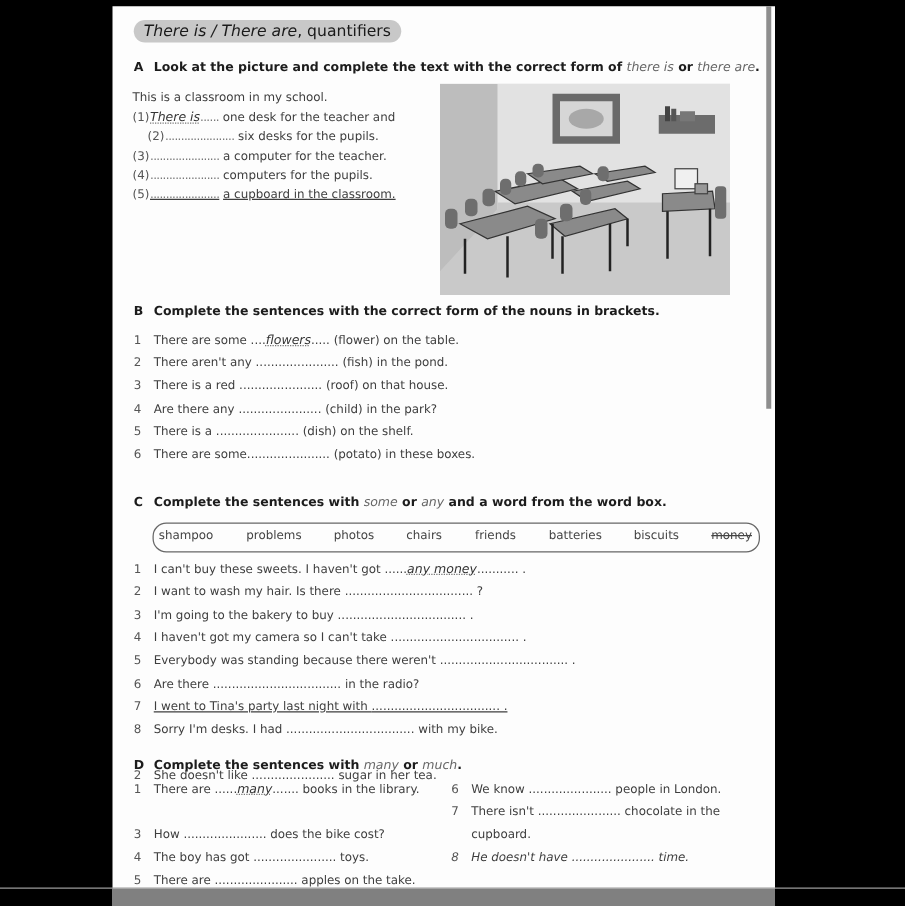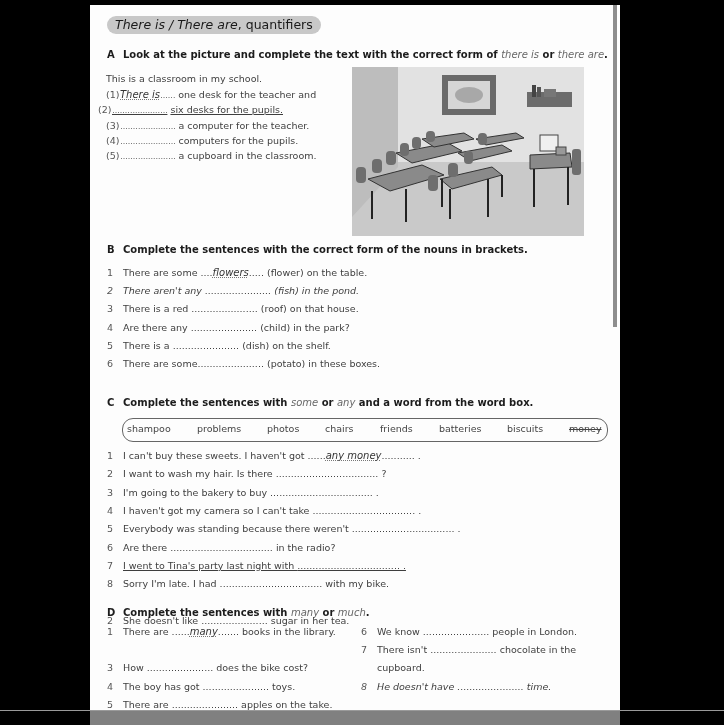--- a/index.html
+++ b/index.html
@@ -33,24 +33,24 @@
 <div class="bottom-bar"></div>
 
 <div class="title-pill"><span>There is / There are</span><span class="rest">, quantifiers</span></div>
 
 <div class="abs heading" style="left:107px; top:49px;">
   <span class="let">A</span><span>Look at the picture and complete the text with the correct form of </span><i>there is</i><span> or </span><i>there are</i><span>.</span>
 </div>
 <div class="abs txt" style="left:106px; top:73px;">This is a classroom in my school.</div>
 <div id="a-items">
     <div class="abs txt" style="left: 106px; top: 89px;"><span class="num" style="width: 14px;">(1)</span><span class="hand">There is</span><span class="dots">......</span><span style="margin-left: 3px;">one desk for the teacher and</span></div>
-    <div class="abs txt" style="left: 98px; top: 104.3px; text-decoration: underline;"><span class="num" style="width: 14px;">(2)</span><span class="hand"></span><span class="dots">......................</span><span style="margin-left: 3px;">six desks for the pupils.</span></div>
+    <div class="abs txt" style="left: 118px; top: 104.3px;"><span class="num" style="width: 14px;">(2)</span><span class="hand"></span><span class="dots">......................</span><span style="margin-left: 3px;">six desks for the pupils.</span></div>
     <div class="abs txt" style="left: 106px; top: 119.6px;"><span class="num" style="width: 14px;">(3)</span><span class="hand"></span><span class="dots">......................</span><span style="margin-left: 3px;">a computer for the teacher.</span></div>
     <div class="abs txt" style="left: 106px; top: 134.9px;"><span class="num" style="width: 14px;">(4)</span><span class="hand"></span><span class="dots">......................</span><span style="margin-left: 3px;">computers for the pupils.</span></div>
-    <div class="abs txt" style="left: 106px; top: 150.2px;"><span class="num" style="width: 14px;">(5)</span><span class="hand"></span><span class="dots">......................</span><span style="margin-left: 3px;">a cupboard in the classroom.</span></div>
+    <div class="abs txt" style="left: 106px; top: 150.2px; text-decoration: underline;"><span class="num" style="width: 14px;">(5)</span><span class="hand"></span><span class="dots">......................</span><span style="margin-left: 3px;">a cupboard in the classroom.</span></div>
   </div>
 
 <div class="picture">
   <svg width="232" height="169" viewBox="0 0 232 169">
     <rect x="0" y="0" width="232" height="169" fill="#e2e2e2"></rect>
     <rect x="0" y="0" width="46" height="169" fill="#bdbdbd"></rect>
     <polygon points="46,95 232,95 232,169 0,169 0,150 46,100" fill="#c9c9c9"></polygon>
     <rect x="90" y="8" width="54" height="40" fill="#6a6a6a"></rect>
     <rect x="96" y="14" width="42" height="28" fill="#d6d6d6"></rect>
     <ellipse cx="117" cy="28" rx="14" ry="8" fill="#a8a8a8"></ellipse>
@@ -93,21 +93,21 @@
     <rect x="188" y="68" width="18" height="16" fill="#f0f0f0" stroke="#444"></rect>
     <rect x="204" y="80" width="10" height="8" fill="#999" stroke="#444"></rect>
   </svg>
 </div>
 
 <div class="abs heading" style="left:107px; top:244px;">
   <span class="let">B</span><span>Complete the sentences with the correct form of the nouns in brackets.</span>
 </div>
 <div id="b-items">
     <div class="abs txt" style="left: 107px; top: 267px;"><span class="num">1</span><span>There are some ....</span><span class="hand">flowers</span><span>..... (flower) on the table.</span></div>
-    <div class="abs txt" style="left: 107px; top: 285.2px; font-style: italic;"><span class="num">2</span><span>There aren't any </span><span class="hand"></span><span>...................... (fish) in the pond.</span></div>
+    <div class="abs txt" style="left: 107px; top: 285.2px;"><span class="num">2</span><span>There aren't any </span><span class="hand"></span><span>...................... (fish) in the pond.</span></div>
     <div class="abs txt" style="left: 107px; top: 303.4px;"><span class="num">3</span><span>There is a red </span><span class="hand"></span><span>...................... (roof) on that house.</span></div>
     <div class="abs txt" style="left: 107px; top: 321.6px;"><span class="num">4</span><span>Are there any </span><span class="hand"></span><span>...................... (child) in the park?</span></div>
     <div class="abs txt" style="left: 107px; top: 339.8px;"><span class="num">5</span><span>There is a </span><span class="hand"></span><span>...................... (dish) on the shelf.</span></div>
     <div class="abs txt" style="left: 107px; top: 358px;"><span class="num">6</span><span>There are some</span><span class="hand"></span><span>...................... (potato) in these boxes.</span></div>
   </div>
 
 <div class="abs heading" style="left:107px; top:397px;">
   <span class="let">C</span><span>Complete the sentences with </span><i>some</i><span> or </span><i>any</i><span> and a word from the word box.</span>
 </div>
 <div class="wordbox" id="wordbox">
@@ -121,21 +121,21 @@
     <span style="left: 446px; text-decoration: line-through;">money</span>
   </div>
 <div id="c-items">
     <div class="abs txt" style="left: 107px; top: 450px;"><span class="num">1</span><span>I can't buy these sweets. I haven't got ......</span><span class="hand">any money</span><span>........... .</span></div>
     <div class="abs txt" style="left: 107px; top: 468.3px;"><span class="num">2</span><span>I want to wash my hair. Is there </span><span class="hand"></span><span>.................................. ?</span></div>
     <div class="abs txt" style="left: 107px; top: 486.6px;"><span class="num">3</span><span>I'm going to the bakery to buy </span><span class="hand"></span><span>.................................. .</span></div>
     <div class="abs txt" style="left: 107px; top: 504.9px;"><span class="num">4</span><span>I haven't got my camera so I can't take </span><span class="hand"></span><span>.................................. .</span></div>
     <div class="abs txt" style="left: 107px; top: 523.2px;"><span class="num">5</span><span>Everybody was standing because there weren't </span><span class="hand"></span><span>.................................. .</span></div>
     <div class="abs txt" style="left: 107px; top: 541.5px;"><span class="num">6</span><span>Are there  </span><span class="hand"></span><span>.................................. in the radio?</span></div>
     <div class="abs txt" style="left: 107px; top: 559.8px; text-decoration: underline;"><span class="num">7</span><span>I went to Tina's party last night with </span><span class="hand"></span><span>.................................. .</span></div>
-    <div class="abs txt" style="left: 107px; top: 578.1px;"><span class="num">8</span><span>Sorry I'm late. I had </span><span class="hand"></span><span>.................................. with my bike.</span></div>
+    <div class="abs txt" style="left: 107px; top: 578.1px;"><span class="num">8</span><span>Sorry I'm desks. I had </span><span class="hand"></span><span>.................................. with my bike.</span></div>
   </div>
 
 <div class="abs heading" style="left:107px; top:607px;">
   <span class="let">D</span><span>Complete the sentences with </span><i>many</i><span> or </span><i>much</i><span>.</span>
 </div>
 <div id="d-items">
     <div class="abs txt" style="left: 107px; top: 626px;"><span class="num">1</span><span>There are ......</span><span class="hand">many</span><span>....... books in the library.</span></div>
     <div class="abs txt" style="left: 107px; top: 615px;"><span class="num">2</span><span>She doesn't like </span><span class="hand"></span><span>...................... sugar in her tea.</span></div>
     <div class="abs txt" style="left: 107px; top: 662.4px;"><span class="num">3</span><span>How </span><span class="hand"></span><span>...................... does the bike cost?</span></div>
     <div class="abs txt" style="left: 107px; top: 680.6px;"><span class="num">4</span><span>The boy has got </span><span class="hand"></span><span>...................... toys.</span></div>

